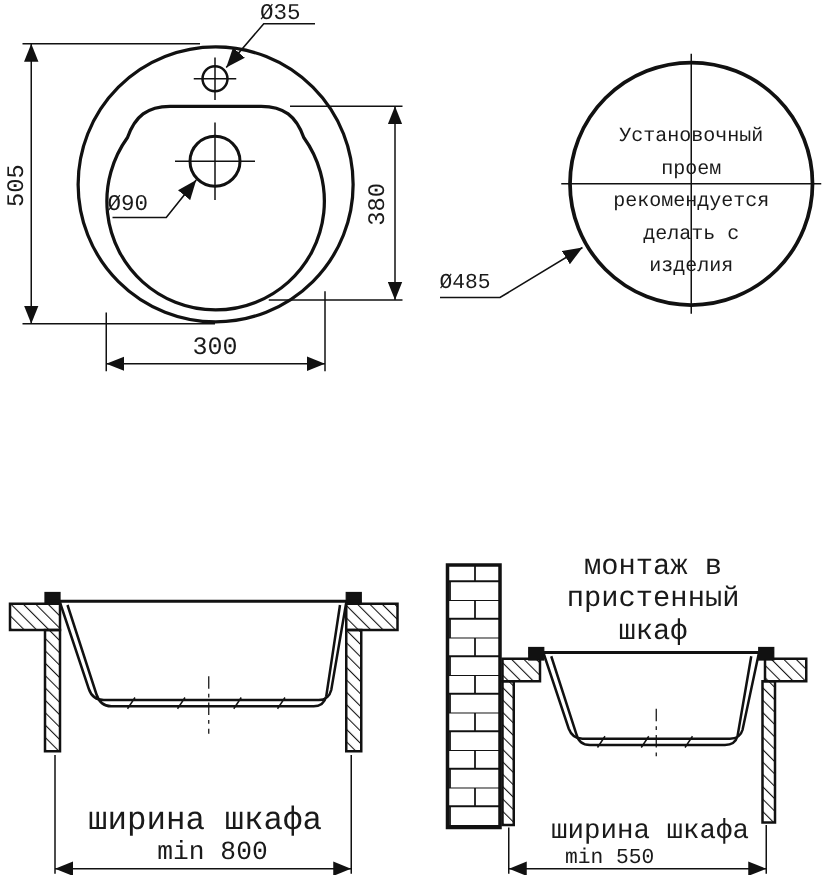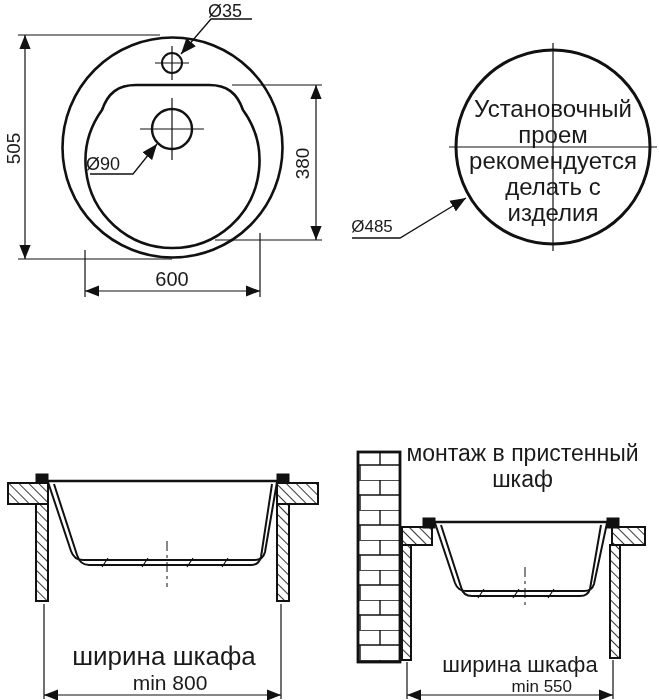--- a/index.html
+++ b/index.html
@@ -1,36 +1,36 @@
 <!DOCTYPE html>
 <html><head>
 <meta charset="utf-8">
 <style>
   html,body{margin:0;padding:0;background:#fff;}
   #stage{
     position:relative;width:659px;height:700px;background:#ffffff;
-    font-family:Liberation Sans, sans-serif;color:#1a1a1a;overflow:hidden;border-radius:13px;
+    font-family:Liberation Mono, monospace;color:#1a1a1a;overflow:hidden;border-radius:13px;
   }
   #linework{position:absolute;left:0;top:0;}
   .lbl{position:absolute;color:#1a1a1a;line-height:1.1;white-space:nowrap;}
   .preline{white-space:pre-line;}
   .rot{transform:rotate(-90deg);transform-origin:center;}
   
   .lbl-d35{left:208px;top:2px;font-size:18px;}
   .lbl-d90{left:86px;top:155px;font-size:18px;}
   .lbl-505{left:-6px;top:138px;width:40px;font-size:19px;text-align:center;}
   .lbl-380{left:283px;top:153px;width:40px;font-size:19px;text-align:center;}
   .lbl-400{left:142px;top:268px;width:60px;font-size:20px;text-align:center;}
-  .lbl-note{left:453px;top:96px;width:200px;font-size:24px;line-height:26px;text-align:center;}
+  .lbl-note{left:453px;top:96px;width:200px;font-size:16px;line-height:26px;text-align:center;}
   .lbl-d485{left:342px;top:218px;width:60px;font-size:17px;text-align:center;}
   .lbl-wsL{left:64px;top:642px;width:200px;font-size:26px;text-align:center;}
   .lbl-minL{left:110px;top:671px;width:120px;font-size:21px;text-align:center;}
   .lbl-title{left:405px;top:440px;width:235px;font-size:23px;line-height:26px;text-align:center;}
   .lbl-wsR{left:430px;top:653px;width:180px;font-size:22px;text-align:center;}
-  .lbl-minR{left:452px;top:678px;width:120px;font-size:17px;text-align:right;}
+  .lbl-minR{left:452px;top:678px;width:120px;font-size:17px;text-align:left;}
 </style>
 </head>
 <body>
 
 <div id="stage">
 
   <svg id="linework" width="659" height="700" viewBox="0 0 659 700">
     <defs>
       <marker id="arrow" viewBox="0 0 10 8" refX="10" refY="4" markerWidth="12" markerHeight="10" orient="auto-start-reverse">
         <path d="M0,0 L10,4 L0,8 Z" fill="#111"></path>
@@ -126,21 +126,21 @@
         <line x1="613" y1="660" x2="613" y2="699"></line>
         <line x1="407" y1="695" x2="613" y2="695" marker-start="url(#arrow)" marker-end="url(#arrow)"></line>
       </g>
     </g>
   </svg>
 
   <div class="lbl lbl-d35">Ø35</div>
   <div class="lbl lbl-d90">Ø90</div>
   <div class="lbl lbl-505 rot">505</div>
   <div class="lbl lbl-380 rot">380</div>
-  <div class="lbl lbl-400">600</div>
+  <div class="lbl lbl-400">300</div>
 
   <div class="lbl lbl-note preline">Установочный
 проем
 рекомендуется
 делать с
 изделия</div>
   <div class="lbl lbl-d485">Ø485</div>
 
   <div class="lbl lbl-wsL">ширина шкафа</div>
   <div class="lbl lbl-minL">min 800</div>

